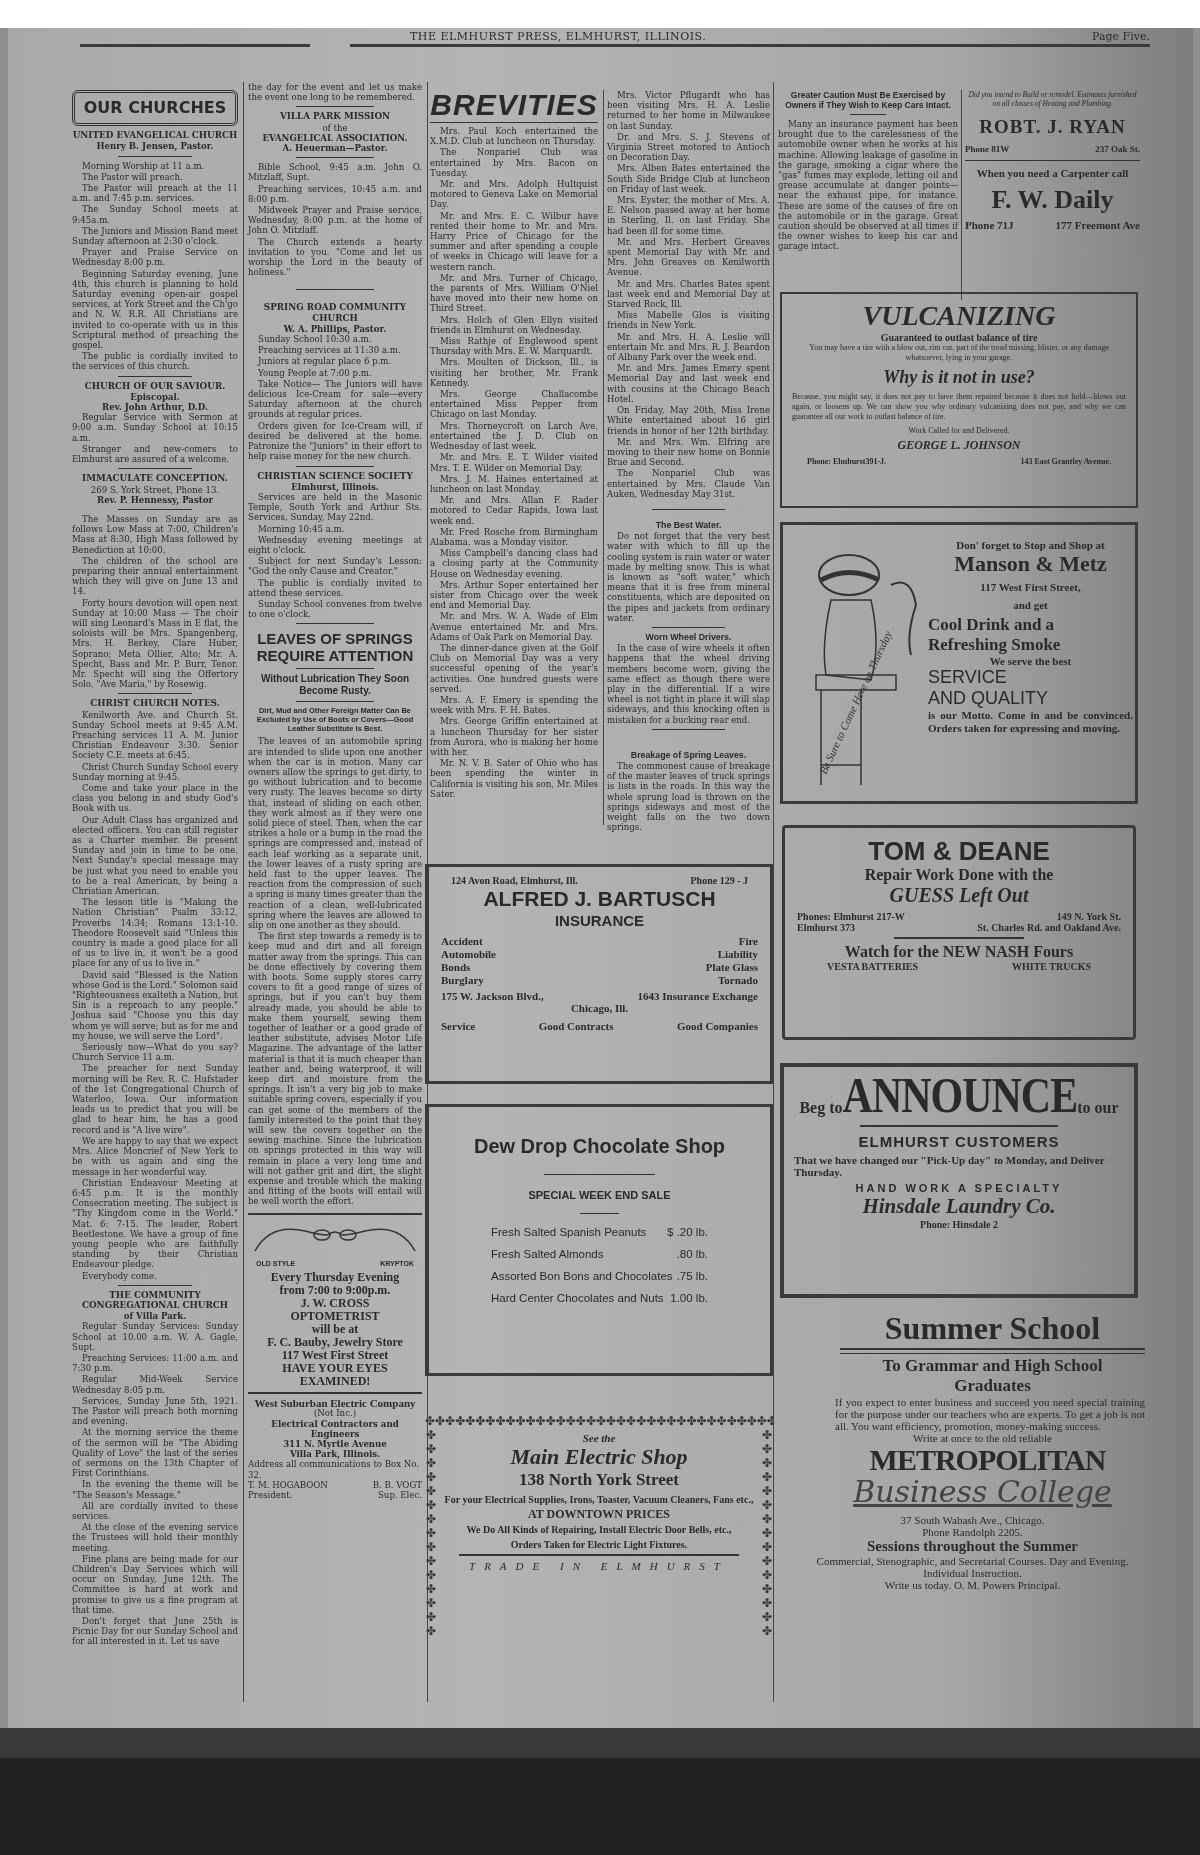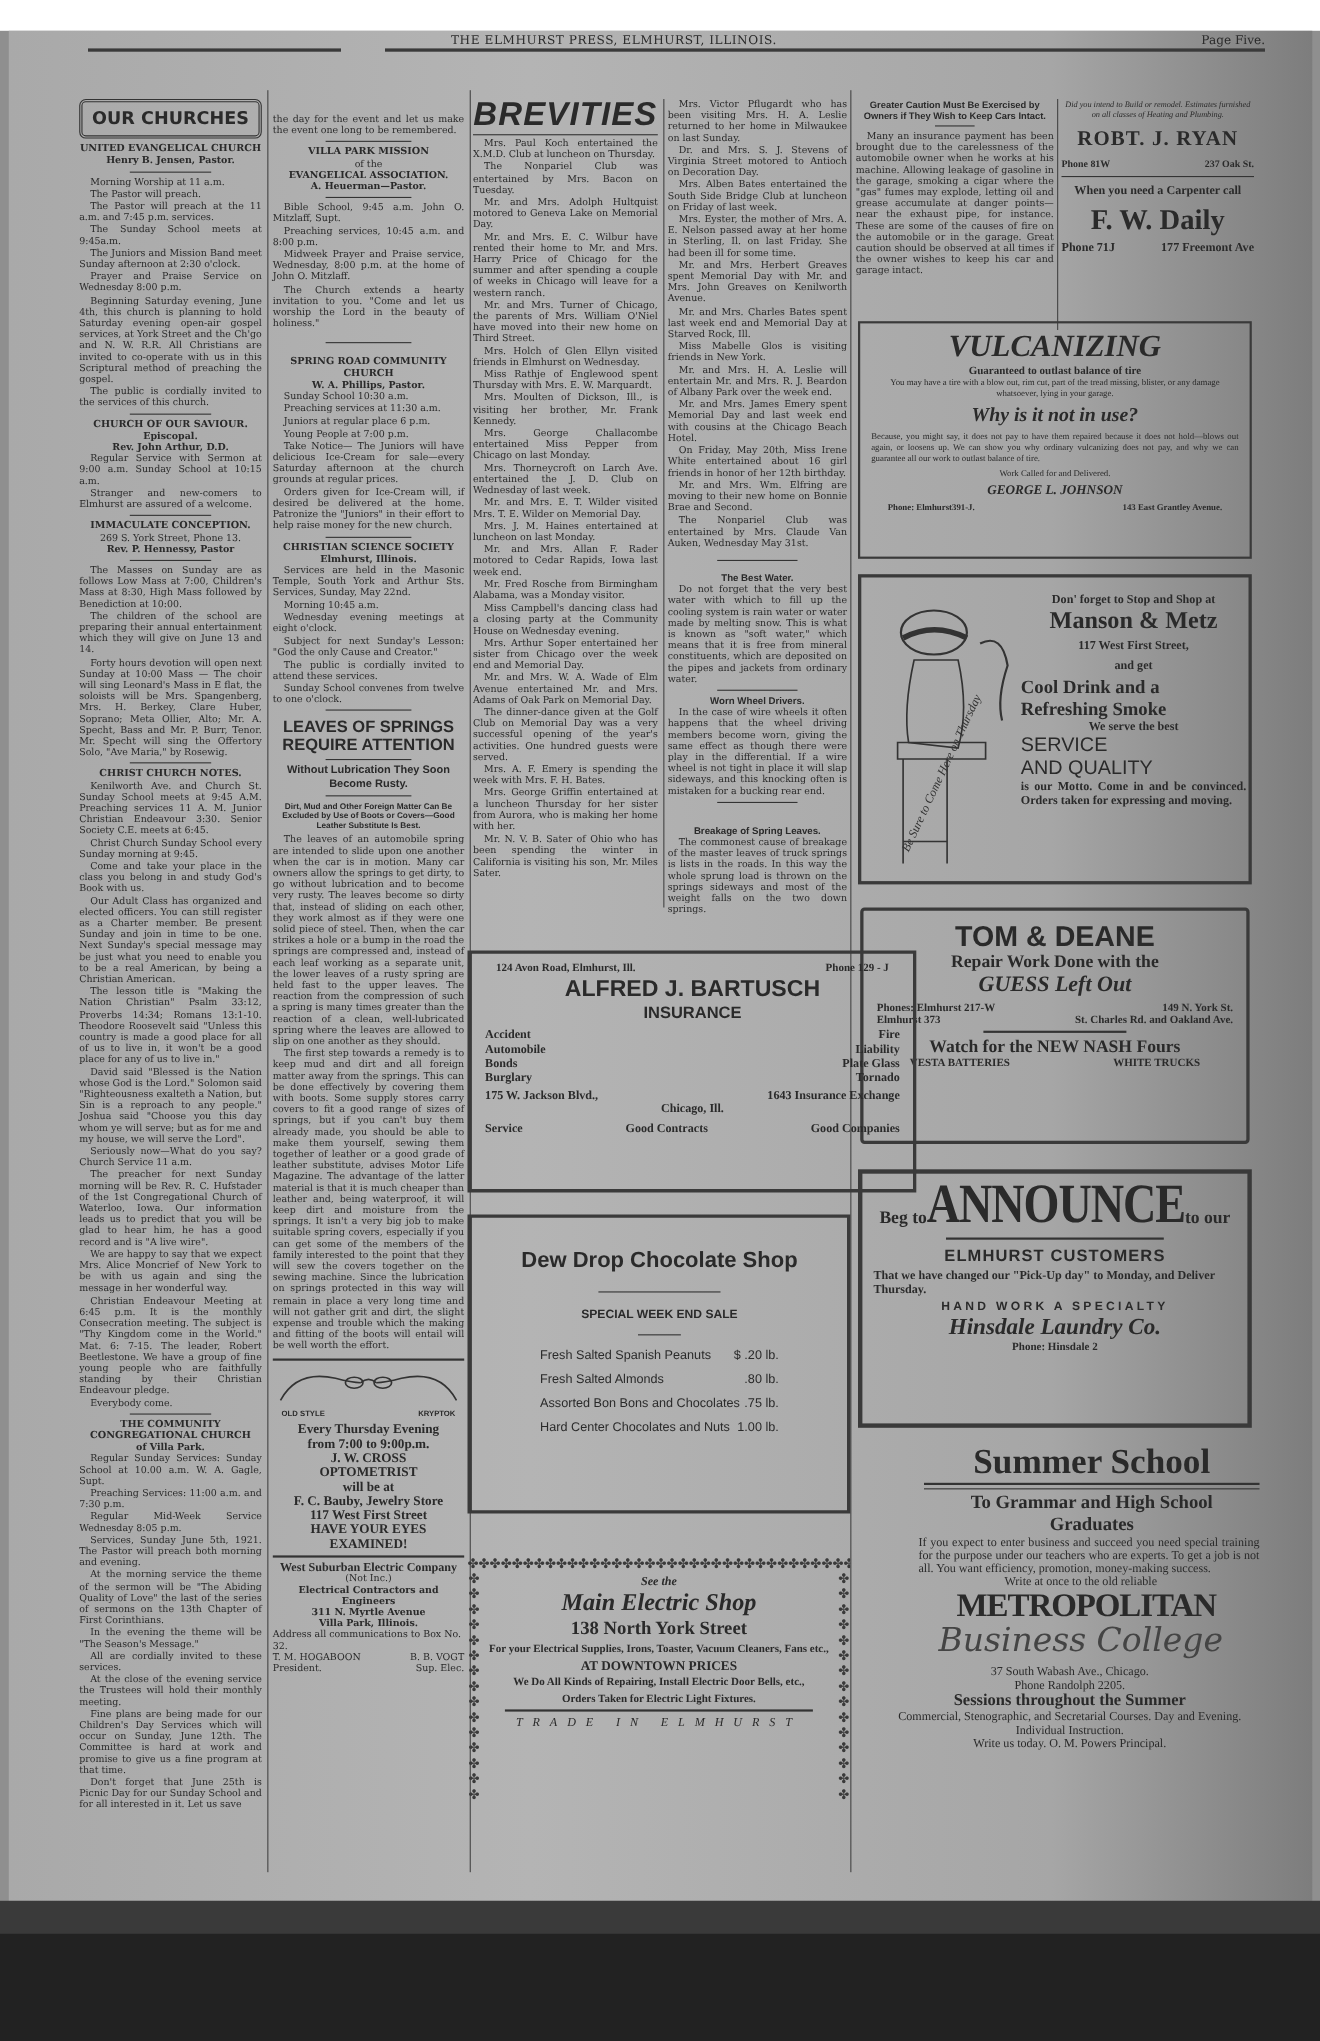--- a/index.html
+++ b/index.html
@@ -97,21 +97,21 @@
   <p>Regular Mid-Week Service Wednesday 8:05 p.m.</p>
   <p>Services, Sunday June 5th, 1921. The Pastor will preach both morning and evening.</p>
   <p>At the morning service the theme of the sermon will be "The Abiding Quality of Love" the last of the series of sermons on the 13th Chapter of First Corinthians.</p>
   <p>In the evening the theme will be "The Season's Message."</p>
   <p>All are cordially invited to these services.</p>
   <p>At the close of the evening service the Trustees will hold their monthly meeting.</p>
   <p>Fine plans are being made for our Children's Day Services which will occur on Sunday, June 12th. The Committee is hard at work and promise to give us a fine program at that time.</p>
   <p>Don't forget that June 25th is Picnic Day for our Sunday School and for all interested in it. Let us save</p>
 </div>
 
-<div class="col" style="left:248px;top:104px;width:174px;">
+<div class="col" style="left:248px;top:82px;width:174px;">
   <p style="text-indent:0">the day for the event and let us make the event one long to be remembered.</p>
   <div class="short-rule"></div>
   <h4>VILLA PARK MISSION</h4>
   <div class="sub2">of the</div>
   <div class="sub">EVANGELICAL ASSOCIATION.</div>
   <div class="sub">A. Heuerman—Pastor.</div>
   <div class="short-rule"></div>
   <p>Bible School, 9:45 a.m. John O. Mitzlaff, Supt.</p>
   <p>Preaching services, 10:45 a.m. and 8:00 p.m.</p>
   <p>Midweek Prayer and Praise service, Wednesday, 8:00 p.m. at the home of John O. Mitzlaff.</p>
@@ -335,29 +335,29 @@
 </div>
 
 <div style="position:absolute;left:800px;top:1310px;width:345px;text-align:center;font-family:'Liberation Serif',serif;">
   <div style="font-size:32px;font-weight:bold;line-height:36px;padding-left:40px;">Summer School</div>
   <div style="height:3px;border-top:2px solid #333;border-bottom:1px solid #333;margin:2px 0 2px 40px;"></div>
   <div style="font-size:17px;font-weight:bold;padding-left:40px;">To Grammar and High School</div>
   <div style="font-size:17px;font-weight:bold;padding-left:40px;">Graduates</div>
   <div style="font-size:11px;line-height:12px;text-align:justify;padding-left:35px;">If you expect to enter business and succeed you need special training for the purpose under our teachers who are experts. To get a job is not all. You want efficiency, promotion, money-making success.</div>
   <div style="font-size:11px;padding-left:20px;">Write at once to the old reliable</div>
   <div style="font-size:30px;font-weight:bold;line-height:32px;letter-spacing:-1px;padding-left:30px;">METROPOLITAN</div>
-  <div style="font-size:30px;font-style:italic;line-height:32px;font-family:'DejaVu Serif',serif;color:#444;padding-left:20px;">Business College</div>
+  <div style="font-size:30px;font-style:italic;line-height:32px;font-family:'DejaVu Serif',serif;color:#444;padding-left:20px;text-decoration:underline;">Business College</div>
   <div style="font-size:11px;margin-top:6px;">37 South Wabash Ave., Chicago.</div>
   <div style="font-size:11px;">Phone Randolph 2205.</div>
   <div style="font-size:15px;font-weight:bold;">Sessions throughout the Summer</div>
   <div style="font-size:11px;line-height:12px;">Commercial, Stenographic, and Secretarial Courses. Day and Evening. Individual Instruction.</div>
   <div style="font-size:11px;">Write us today. O. M. Powers Principal.</div>
 </div>
 
-<div class="ad" style="left:425px;top:864px;width:408px;height:220px;padding:8px 12px;border-left-width:4px;">
+<div class="ad" style="left:425px;top:864px;width:348px;height:220px;padding:8px 12px;border-left-width:4px;">
   <div class="row2" style="font-size:10px;font-weight:bold;padding:0 10px;">
       <span>124 Avon Road, Elmhurst, Ill.</span>
       <span>Phone 129 - J</span>
     </div>
   <div style="font-family:'Liberation Sans',sans-serif;font-size:21px;font-weight:bold;line-height:26px;">ALFRED J. BARTUSCH</div>
   <div style="font-family:'Liberation Sans',sans-serif;font-size:15px;font-weight:bold;">INSURANCE</div>
   <div class="row2" style="font-size:11px;font-weight:bold;line-height:13px;margin-top:6px;text-align:left;">
     <div>
       <div>Accident</div>
       <div>Automobile</div>

